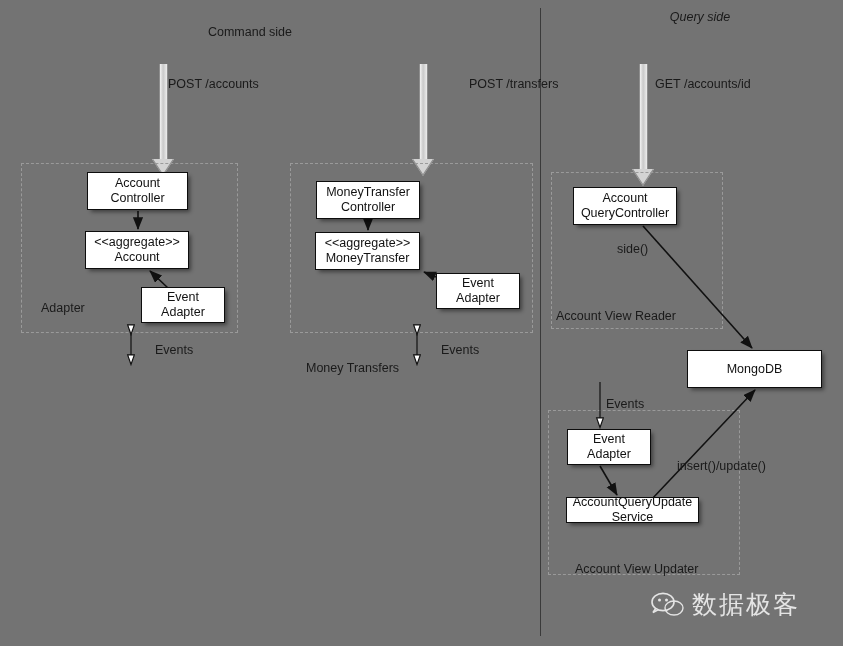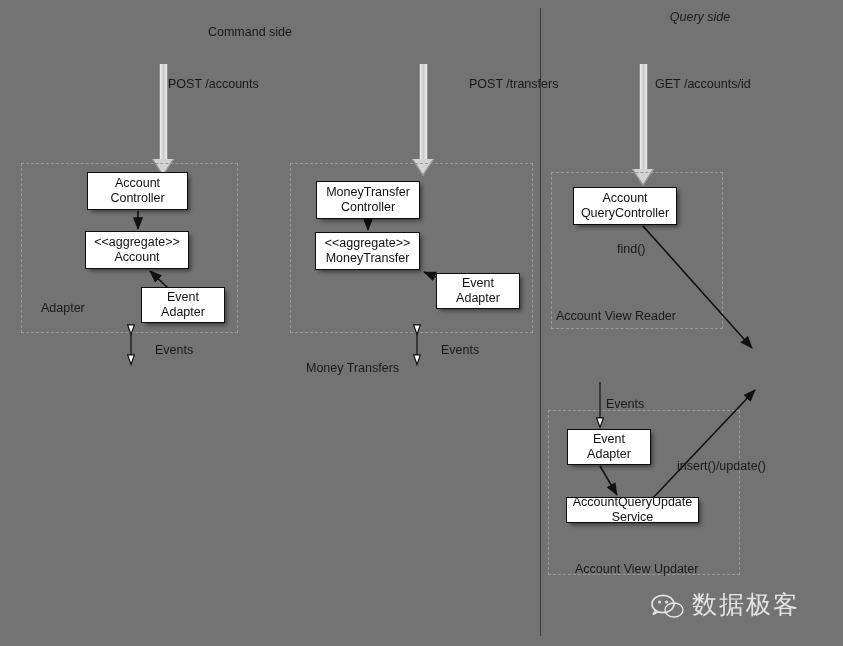--- a/index.html
+++ b/index.html
@@ -209,42 +209,47 @@
   </div>
 
   <div class="node" style="left:573px;top:187px;width:104px;height:38px;">
     <div>
       <span>Account</span>
       <span>QueryController</span>
     </div>
   </div>
 
 
+  <div class="node" style="left:687px;top:350px;width:135px;height:38px;">
+    <div>
+      <span>MongoDB</span>
+    </div>
+  </div>
 
   <div class="node" style="left:567px;top:429px;width:84px;height:36px;">
     <div>
       <span>Event</span>
       <span>Adapter</span>
     </div>
   </div>
 
   <div class="node" style="left:566px;top:497px;width:133px;height:26px;">
     <div>
       <span>AccountQueryUpdate</span>
       <span>Service</span>
     </div>
   </div>
 
-  <div class="lbl" style="left:617px;top:242px;">find()</div>
+  <div class="lbl" style="left:617px;top:242px;">side()</div>
   <div class="lbl" style="left:677px;top:459px;">insert()/update()</div>
   <div class="lbl" style="left:155px;top:343px;">Events</div>
   <div class="lbl" style="left:441px;top:343px;">Events</div>
   <div class="lbl" style="left:606px;top:397px;">Events</div>
 
-  <div class="watermark" style="left:650px;top:588px;align-items:flex-end;">
+  <div class="watermark" style="left:650px;top:588px;">
     <svg width="34" height="28" viewBox="0 0 34 28">
       <ellipse cx="13" cy="11" rx="11" ry="8.6" fill="none" stroke="#e4e4e4" stroke-width="1.6"></ellipse>
       <path d="M6,17 L3,21.5 L8.6,18.6" fill="none" stroke="#e4e4e4" stroke-width="1.6"></path>
       <circle cx="9.5" cy="9" r="1.5" fill="#e4e4e4"></circle>
       <circle cx="16.5" cy="9" r="1.5" fill="#e4e4e4"></circle>
       <ellipse cx="24" cy="17" rx="9" ry="7" fill="none" stroke="#e4e4e4" stroke-width="1.4"></ellipse>
     </svg>
     <span class="wm-text">数据极客</span>
   </div>
 

